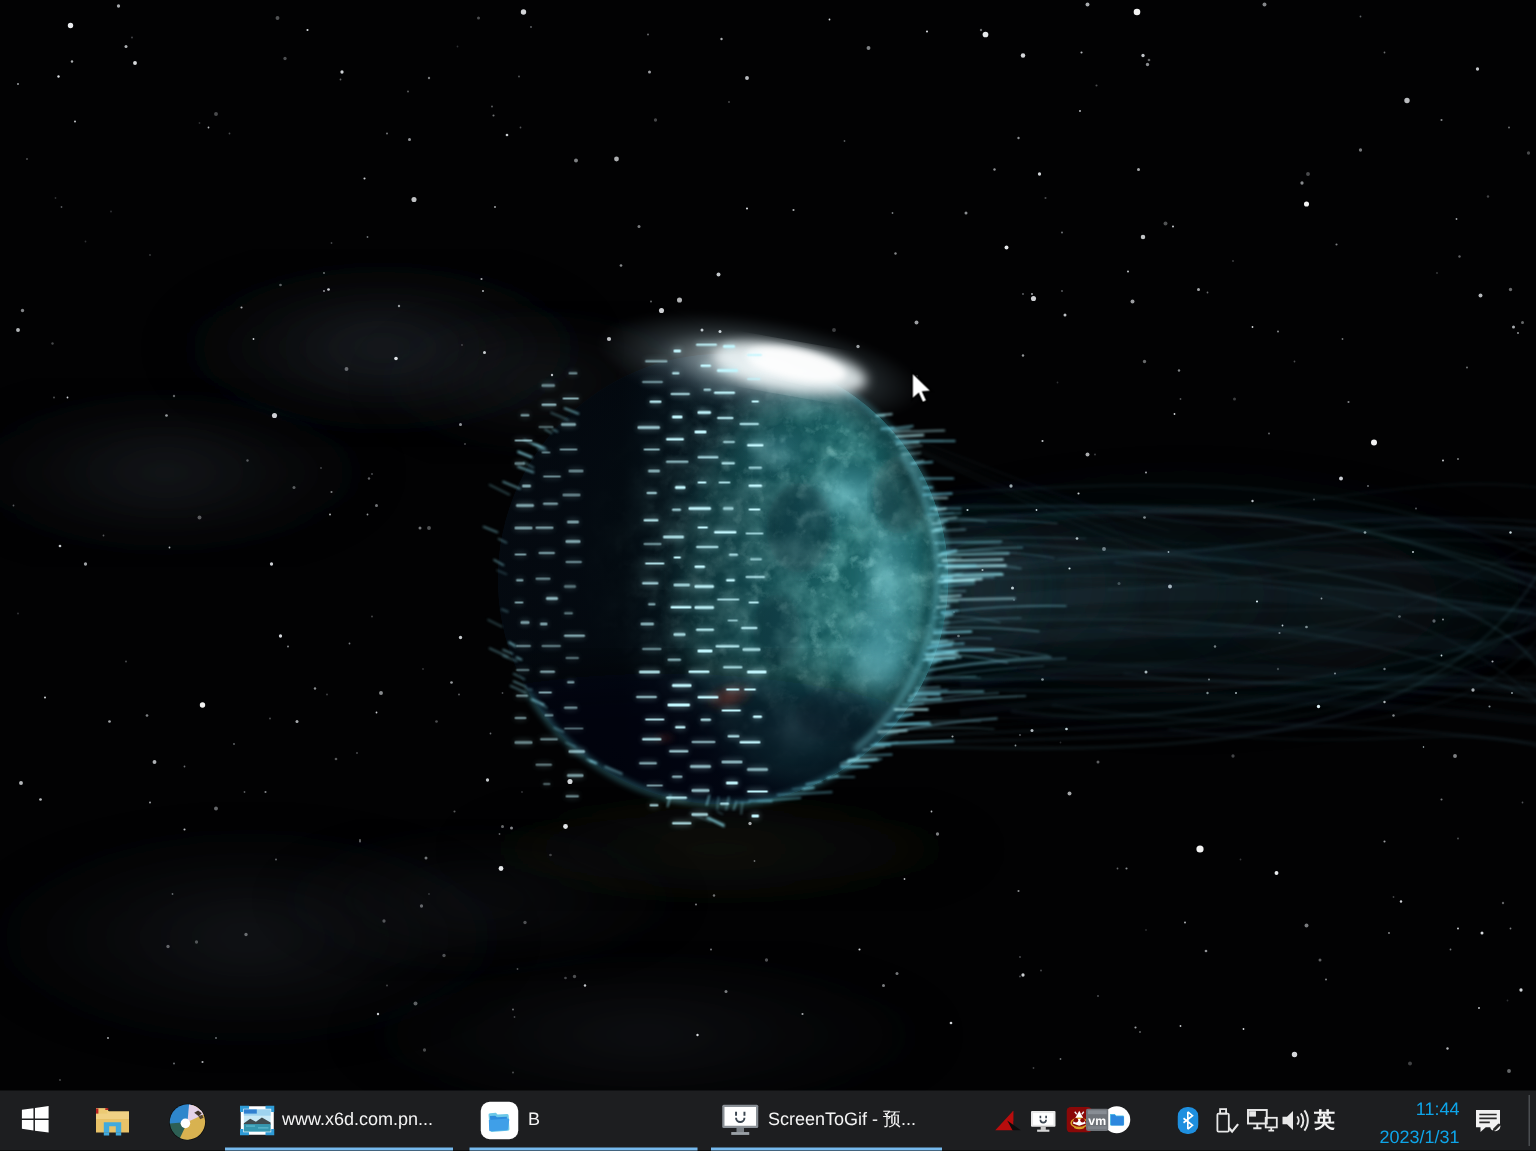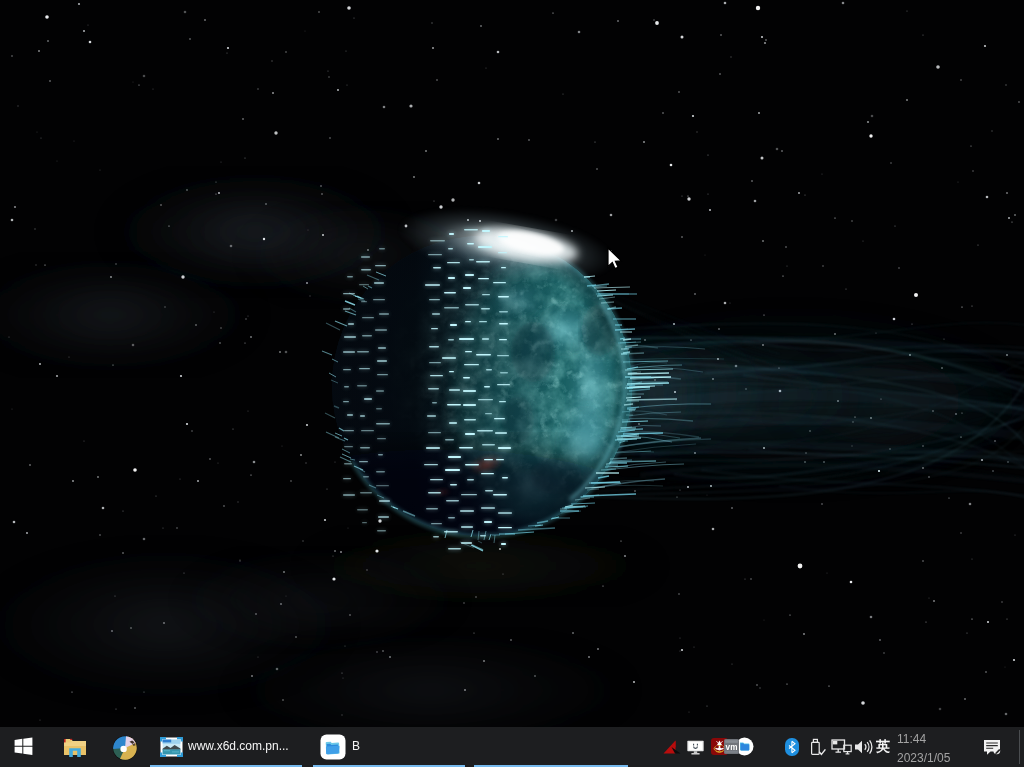--- a/index.html
+++ b/index.html
@@ -1,20 +1,20 @@
 <!DOCTYPE html>
 <html><head><meta charset="utf-8"><title>d</title><style>
 *{margin:0;padding:0;box-sizing:border-box}
 html,body{width:1024px;height:767px;overflow:hidden;background:#000;font-family:"Liberation Sans",sans-serif}
 #wall{position:absolute;left:0;top:0;width:1024px;height:767px}
 #tb{position:absolute;left:0;top:727px;width:1024px;height:40px;background:#1d1e20;color:#f4f4f4}
 .ti{position:absolute;top:0;height:40px}
 .lbl{position:absolute;top:0;height:38px;line-height:39px;font-size:12px;color:#f4f4f4;white-space:nowrap;overflow:hidden}
 .ul{position:absolute;top:38px;height:2px;background:#76b9ed}
-.clk{position:absolute;top:0;text-align:left;color:#a3a3a3;font-size:12px}
+.clk{position:absolute;top:0;text-align:right;color:#0ea5e9;font-size:12px}
 .sep{position:absolute;left:1019px;top:3px;width:1px;height:34px;background:#4a4d50}
 </style></head><body>
 <div id="wall"><svg width="1024" height="767" viewBox="0 0 1024 767">
       <defs>
 <radialGradient id="pbase" cx="0.70" cy="0.42" r="0.70">
   <stop offset="0%" stop-color="#1b4a52"></stop>
   <stop offset="28%" stop-color="#15404a"></stop>
   <stop offset="52%" stop-color="#0b242c"></stop>
   <stop offset="78%" stop-color="#081420"></stop>
   <stop offset="100%" stop-color="#060d16"></stop>
@@ -1151,20 +1151,34 @@
 <div class="ti" style="left:313px;width:152px">
       <svg width="26" height="26" viewBox="0 0 26 26" style="position:absolute;left:7px;top:7px">
 <rect x="0.5" y="0.5" width="25" height="25" rx="6" fill="#ffffff"></rect>
 <path d="M6.6,19.5 l-0.9,-10.3 a1,1 0 0 1 1,-1.1 l3.9,-0.3 l1.1,1.2 l6.3,-0.4 a1,1 0 0 1 1.1,1 l0.5,9 a1.1,1.1 0 0 1 -1.1,1.2 l-10.8,0.8 Z" fill="#6cc8e8"></path>
 <path d="M7.3,19.2 l-0.7,-9.2 l3.6,-0.25 l1.1,1.15 l6.6,-0.4 l0.5,8 Z" fill="#2c8bdd"></path>
 <path d="M5.9,12.6 l12.6,-0.9 a0.9,0.9 0 0 1 1,1 l-0.8,5.8 a1.2,1.2 0 0 1 -1.2,1 l-10.4,0.7 a0.9,0.9 0 0 1 -1,-1 Z" fill="#3f9fe8"></path>
 </svg>
       <div class="lbl" style="left:39px;width:110px">B</div>
     </div>
 <div class="ul" style="left:313px;width:152px"></div>
+<div class="ti" style="left:474px;width:154px">
+      <svg width="25" height="21" viewBox="0 0 25 21" style="position:absolute;left:7px;top:9px">
+<rect x="0.5" y="0.5" width="24" height="15.5" rx="1" fill="#8a9096"></rect>
+<rect x="2" y="2" width="21" height="12.5" fill="#ffffff"></rect>
+<g stroke="#3a4550" stroke-width="1.3" fill="none">
+<path d="M9.7,5.2 v2.6"></path>
+          <path d="M15.3,5.2 v2.6"></path>
+<path d="M9.7,9.2 a2.8,2.8 0 0 0 5.6,0"></path>
+</g>
+<rect x="10" y="16" width="5" height="3" fill="#7a8086"></rect>
+<rect x="6.5" y="18.7" width="12" height="1.9" fill="#9aa0a6"></rect>
+</svg>
+      <div class="lbl" style="left:38px;width:112px">ScreenToGif - 预...</div>
+    </div>
 <div class="ul" style="left:474px;width:154px"></div>
 <div style="position:absolute;left:662px;top:11px"><svg width="20" height="18" viewBox="0 0 20 18">
 <path d="M1.5,15.5 L13.5,2.5 L13.5,15.5 Z" fill="#b80d0d"></path>
 <path d="M9.5,9 L13,15.5 L18.5,15.5 Z" fill="#0c0c0c"></path>
 <path d="M13.5,2.5 L13.5,9.5 L10.5,8 Z" fill="#b80d0d"></path>
 </svg></div>
     <div style="position:absolute;left:687px;top:13px"><svg width="17" height="15" viewBox="0 0 25 21">
 <rect x="0.5" y="0.5" width="24" height="15.5" rx="1" fill="#e8e8e8"></rect>
 <rect x="2.5" y="2.5" width="20" height="11.5" fill="#ffffff"></rect>
 <g stroke="#3a4550" stroke-width="1.6" fill="none">
@@ -1230,15 +1244,15 @@
 <path d="M1,1 h16 v11.5 h-9.5 l-3.5,3.2 v-3.2 H1 Z" fill="#f2f2f2"></path>
 <g stroke="#2a2a2a" stroke-width="1.1">
 <path d="M3.2,4 h11.6 M3.2,6.6 h11.6 M3.2,9.2 h7"></path>
 </g>
 <circle cx="13.8" cy="11.8" r="3.4" fill="#f2f2f2"></circle>
 <path d="M12.6,13.4 l3,-3 a0.9,0.9 0 0 1 1.3,1.3 l-3,3 l-1.8,0.5 Z" fill="#2a2a2a"></path>
 </svg></div>
 <div class="lbl" style="left:876px;width:20px;font-size:14px;font-weight:bold">英</div>
 <div class="clk" style="left:897px;width:76px;line-height:19px">
       <div style="margin-top:3px">11:44</div>
-      <div>2023/1/05</div>
+      <div>2023/1/31</div>
     </div>
 <div class="sep"></div>
 </div>
 </body></html>

